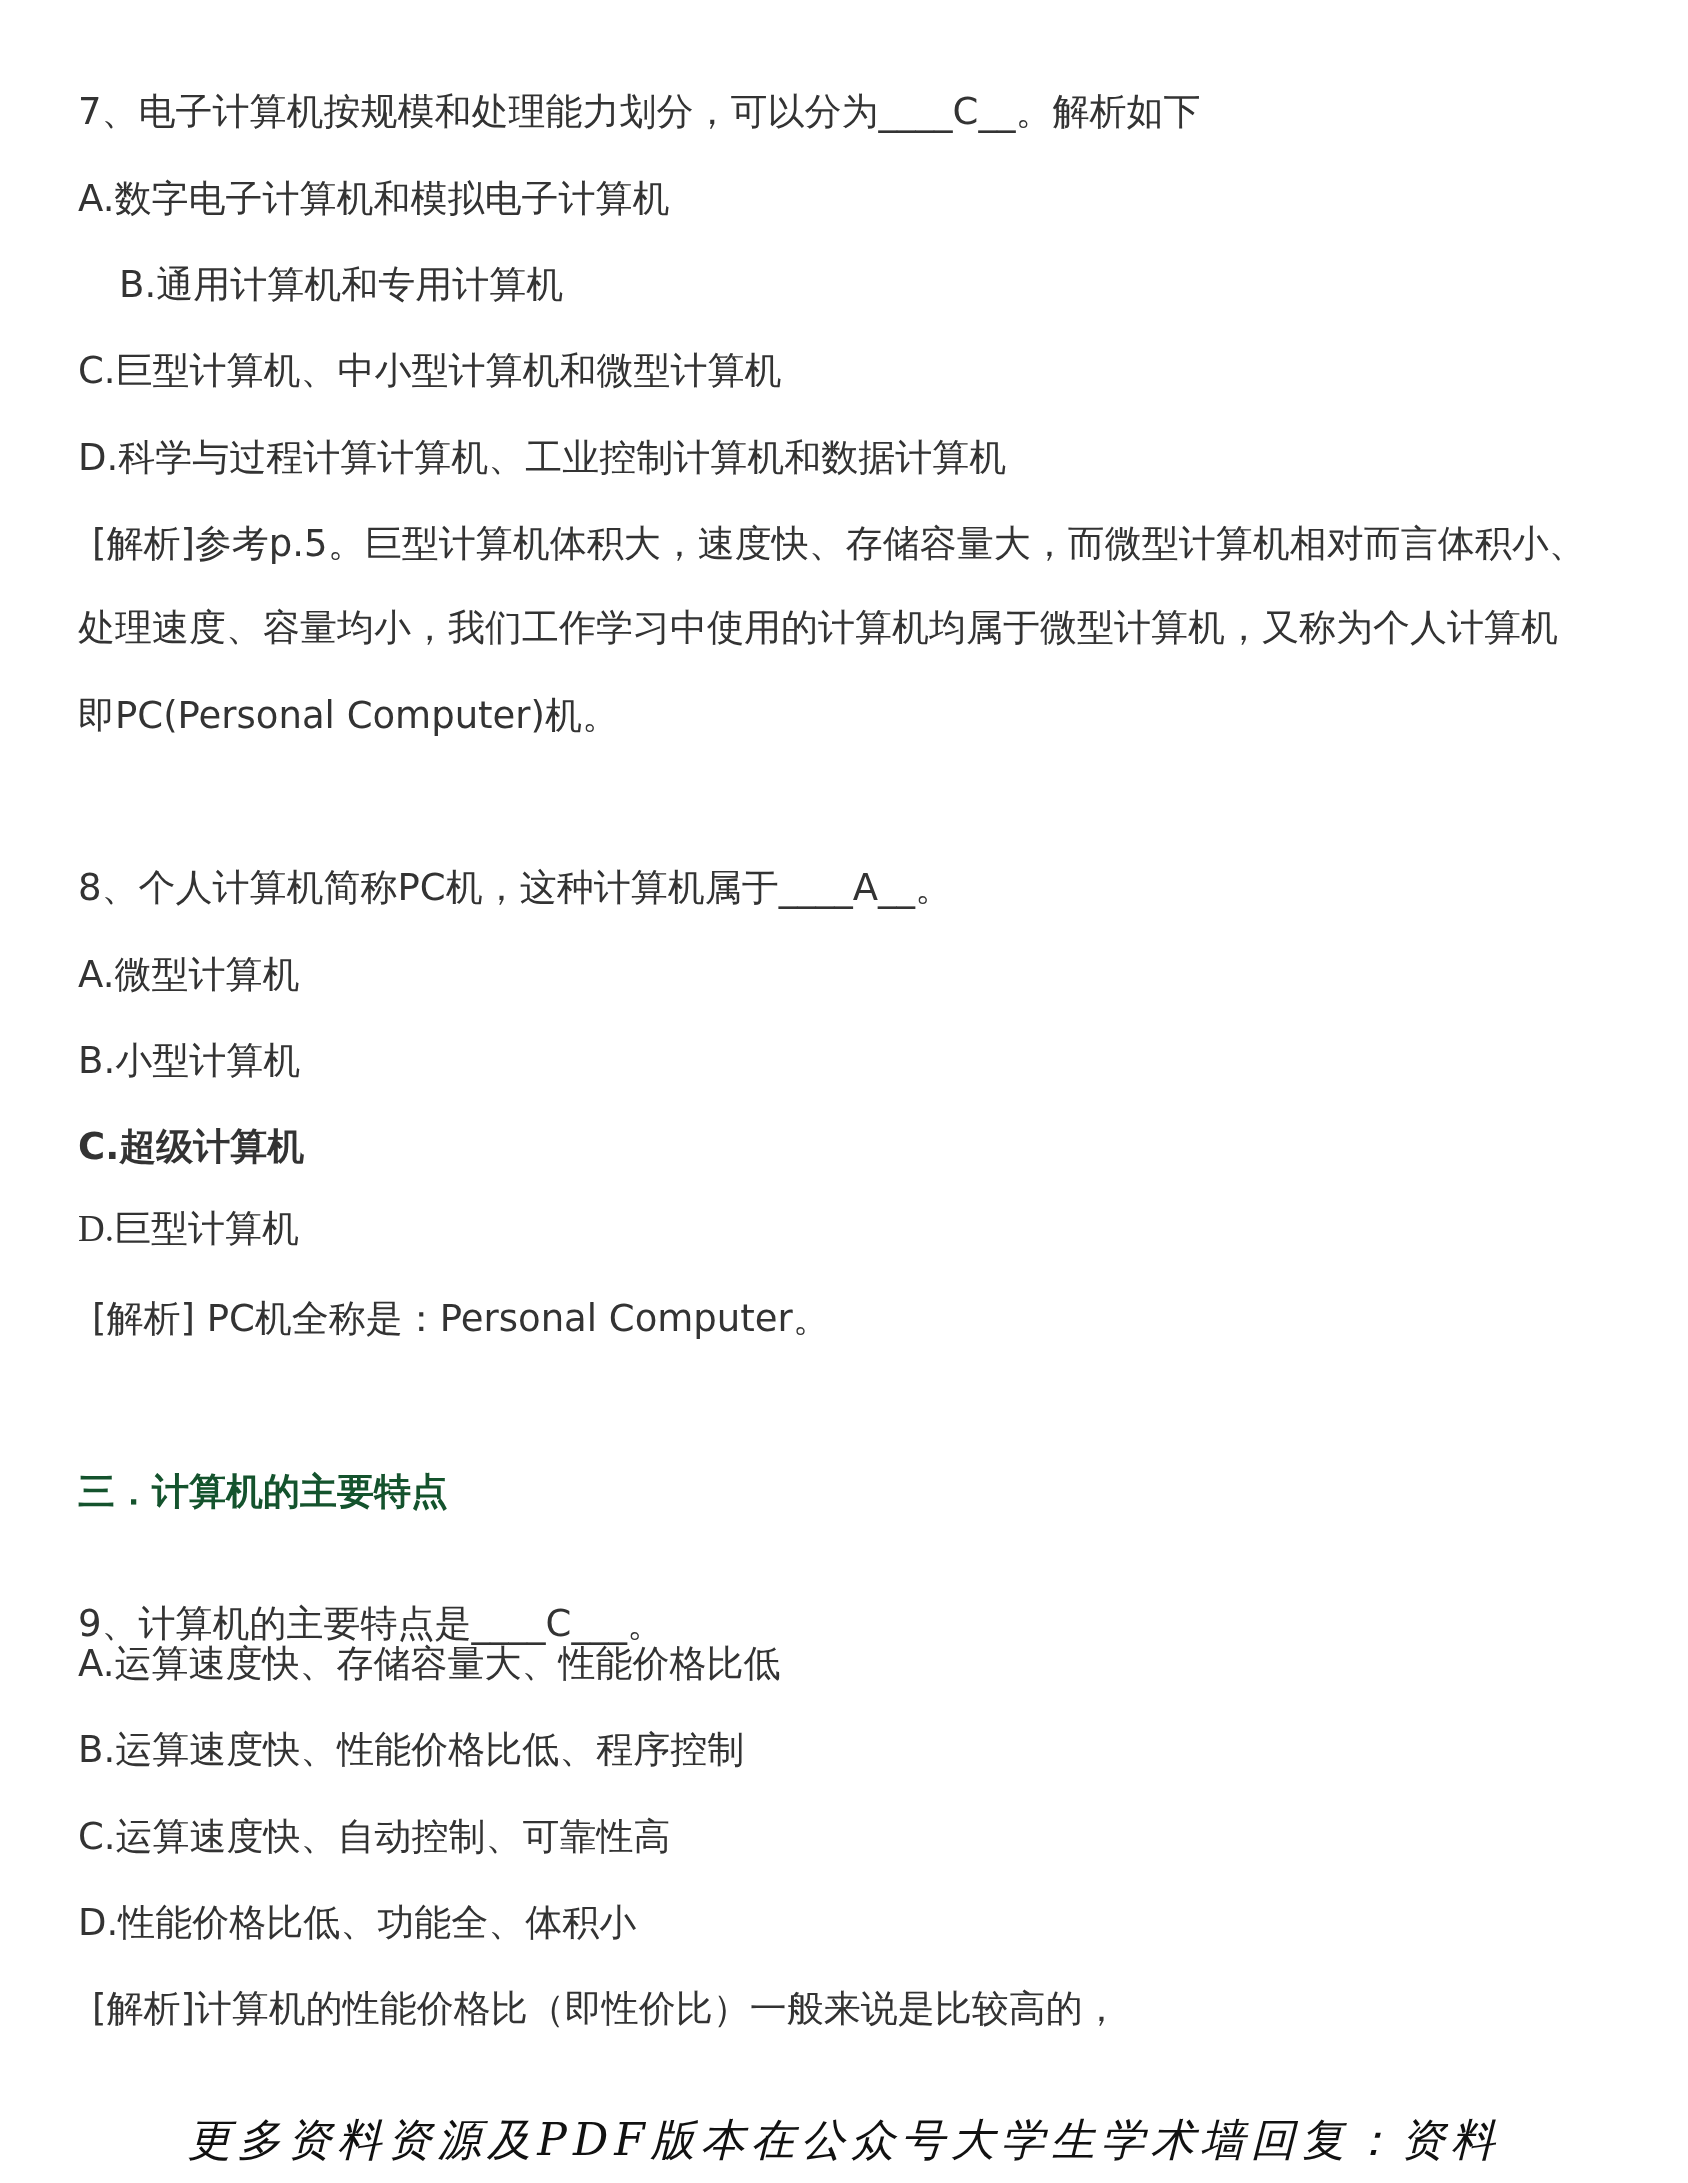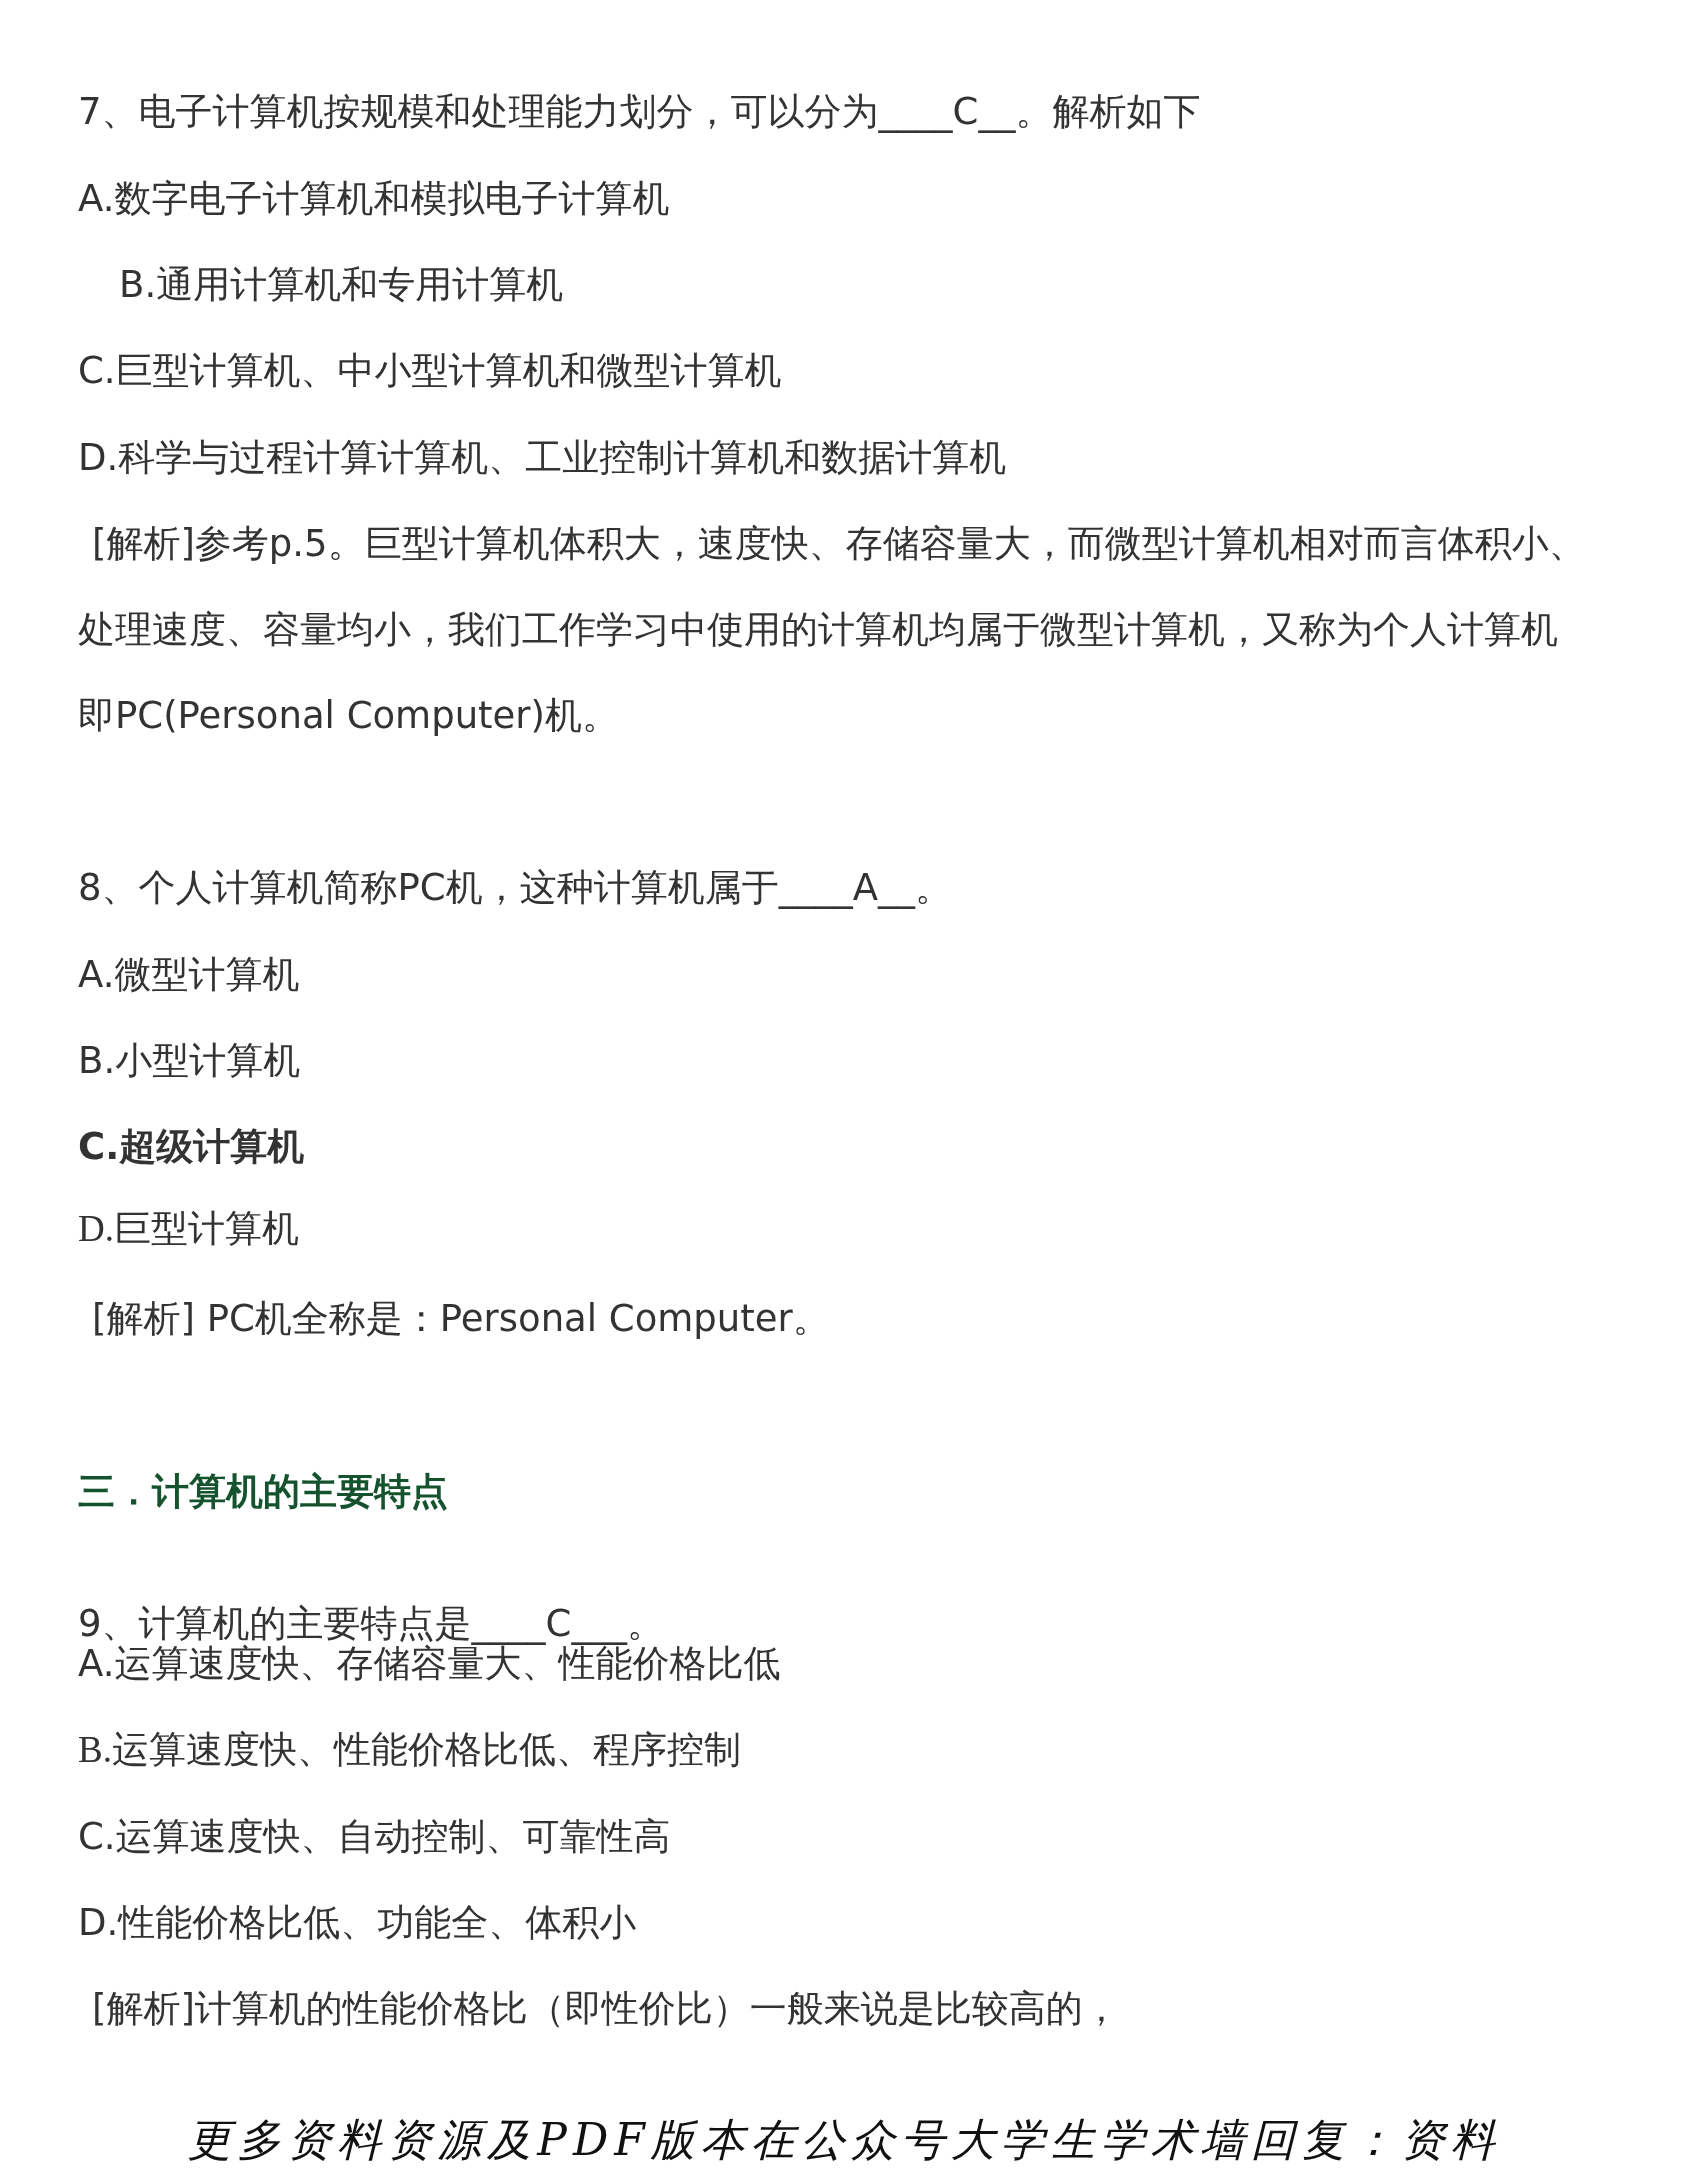--- a/index.html
+++ b/index.html
@@ -52,36 +52,36 @@
 <body>
 
 <div class="line" style="top:87px;">
   <span>7、电子计算机按规模和处理能力划分，可以分为</span><span><span>____</span><span>C</span><span>__</span></span><span>。解析如下</span>
 </div>
 <div class="line" style="top:174px;">A.数字电子计算机和模拟电子计算机</div>
 <div class="line" style="top:260px;margin-left:41px;">B.通用计算机和专用计算机</div>
 <div class="line" style="top:346px;">C.巨型计算机、中小型计算机和微型计算机</div>
 <div class="line" style="top:433px;">D.科学与过程计算计算机、工业控制计算机和数据计算机</div>
 <div class="line explain" style="top:519px;">[解析]参考p.5。巨型计算机体积大，速度快、存储容量大，而微型计算机相对而言体积小、</div>
-<div class="line explain cont" style="top:605px;">处理速度、容量均小，我们工作学习中使用的计算机均属于微型计算机，又称为个人计算机</div>
+<div class="line explain cont" style="top:605px;font-family:Liberation Mono, monospace;">处理速度、容量均小，我们工作学习中使用的计算机均属于微型计算机，又称为个人计算机</div>
 <div class="line explain cont" style="top:691px;">即PC(Personal Computer)机。</div>
 
 <div class="line" style="top:863px;">
   <span>8、个人计算机简称PC机，这种计算机属于</span><span><span>____</span><span>A</span><span>__</span></span><span>。</span>
 </div>
 <div class="line" style="top:950px;text-align:center;">A.微型计算机</div>
 <div class="line" style="top:1036px;">B.小型计算机</div>
 <div class="line" style="top:1122px;font-weight:bold;">C.超级计算机</div>
 <div class="line" style="top:1204px;font-family:Liberation Serif, serif;">D.巨型计算机</div>
 <div class="line explain" style="top:1294px;">[解析] PC机全称是：Personal Computer。</div>
 
 <div class="line heading" style="top:1467px;">三．计算机的主要特点</div>
 
 <div class="line" style="top:1553px;margin-top:46px;">
   <span>9、计算机的主要特点是</span><span><span>____</span><span>C</span><span>___</span></span><span>。</span>
 </div>
 <div class="line" style="top:1639px;">A.运算速度快、存储容量大、性能价格比低</div>
-<div class="line" style="top:1725px;font-family:Liberation Serif, serif;">B.运算速度快、性能价格比低、程序控制</div>
+<div class="line" style="top:1725px;">B.运算速度快、性能价格比低、程序控制</div>
 <div class="line" style="top:1812px;">C.运算速度快、自动控制、可靠性高</div>
 <div class="line" style="top:1898px;">D.性能价格比低、功能全、体积小</div>
 <div class="line explain" style="top:1984px;">[解析]计算机的性能价格比（即性价比）一般来说是比较高的，</div>
 
 <div class="footer">更多资料资源及PDF版本在公众号大学生学术墙回复：资料</div>
 
 </body></html>

